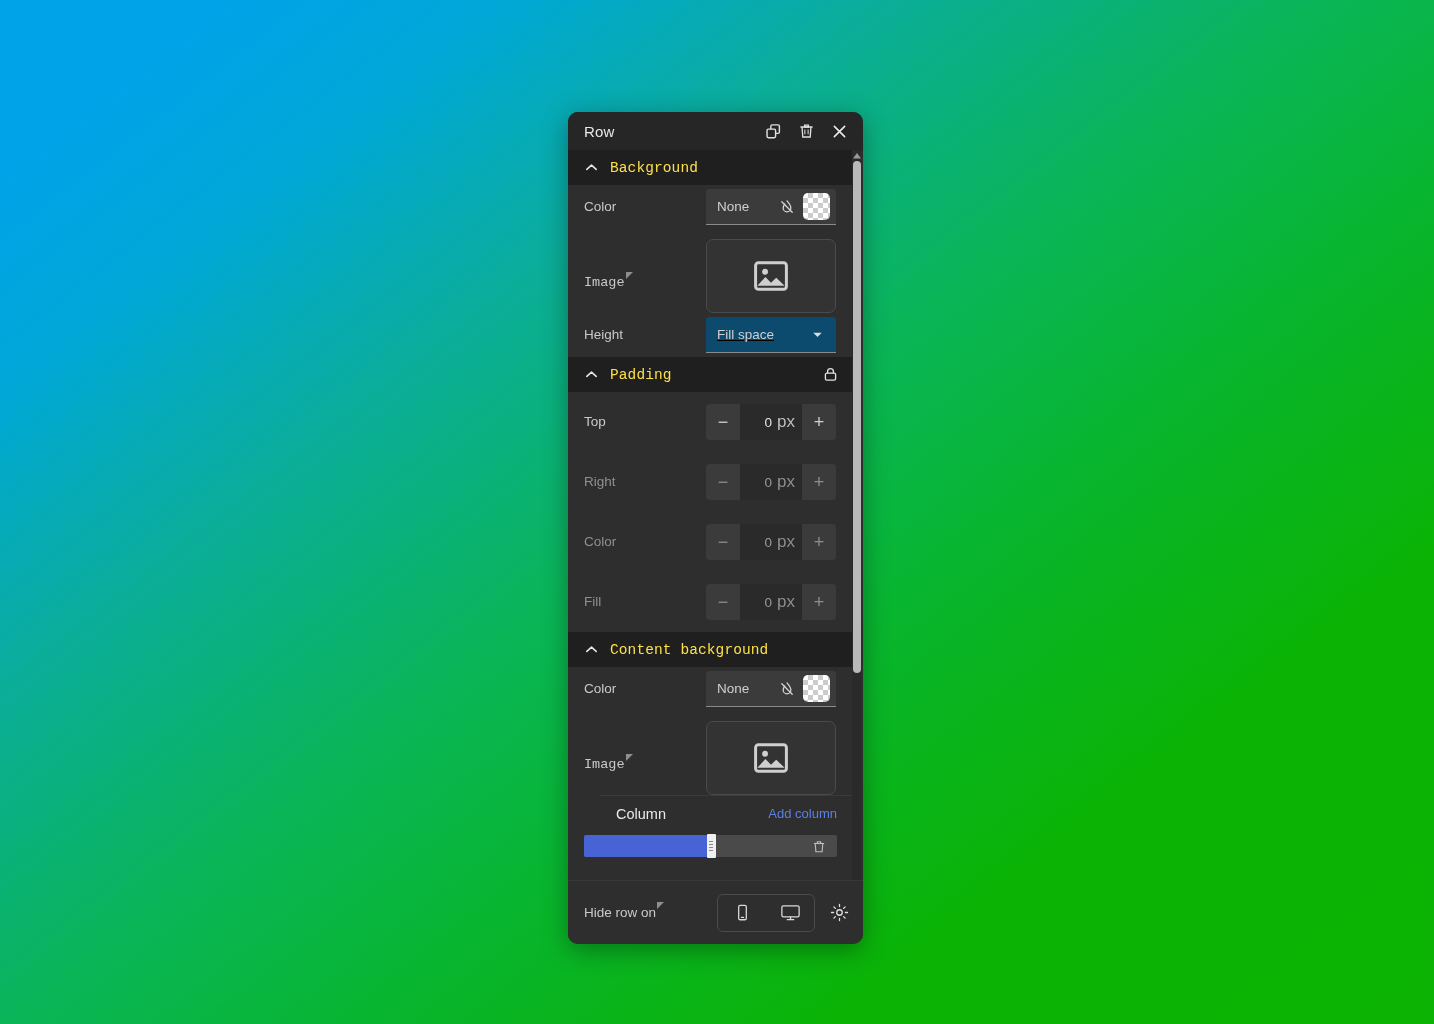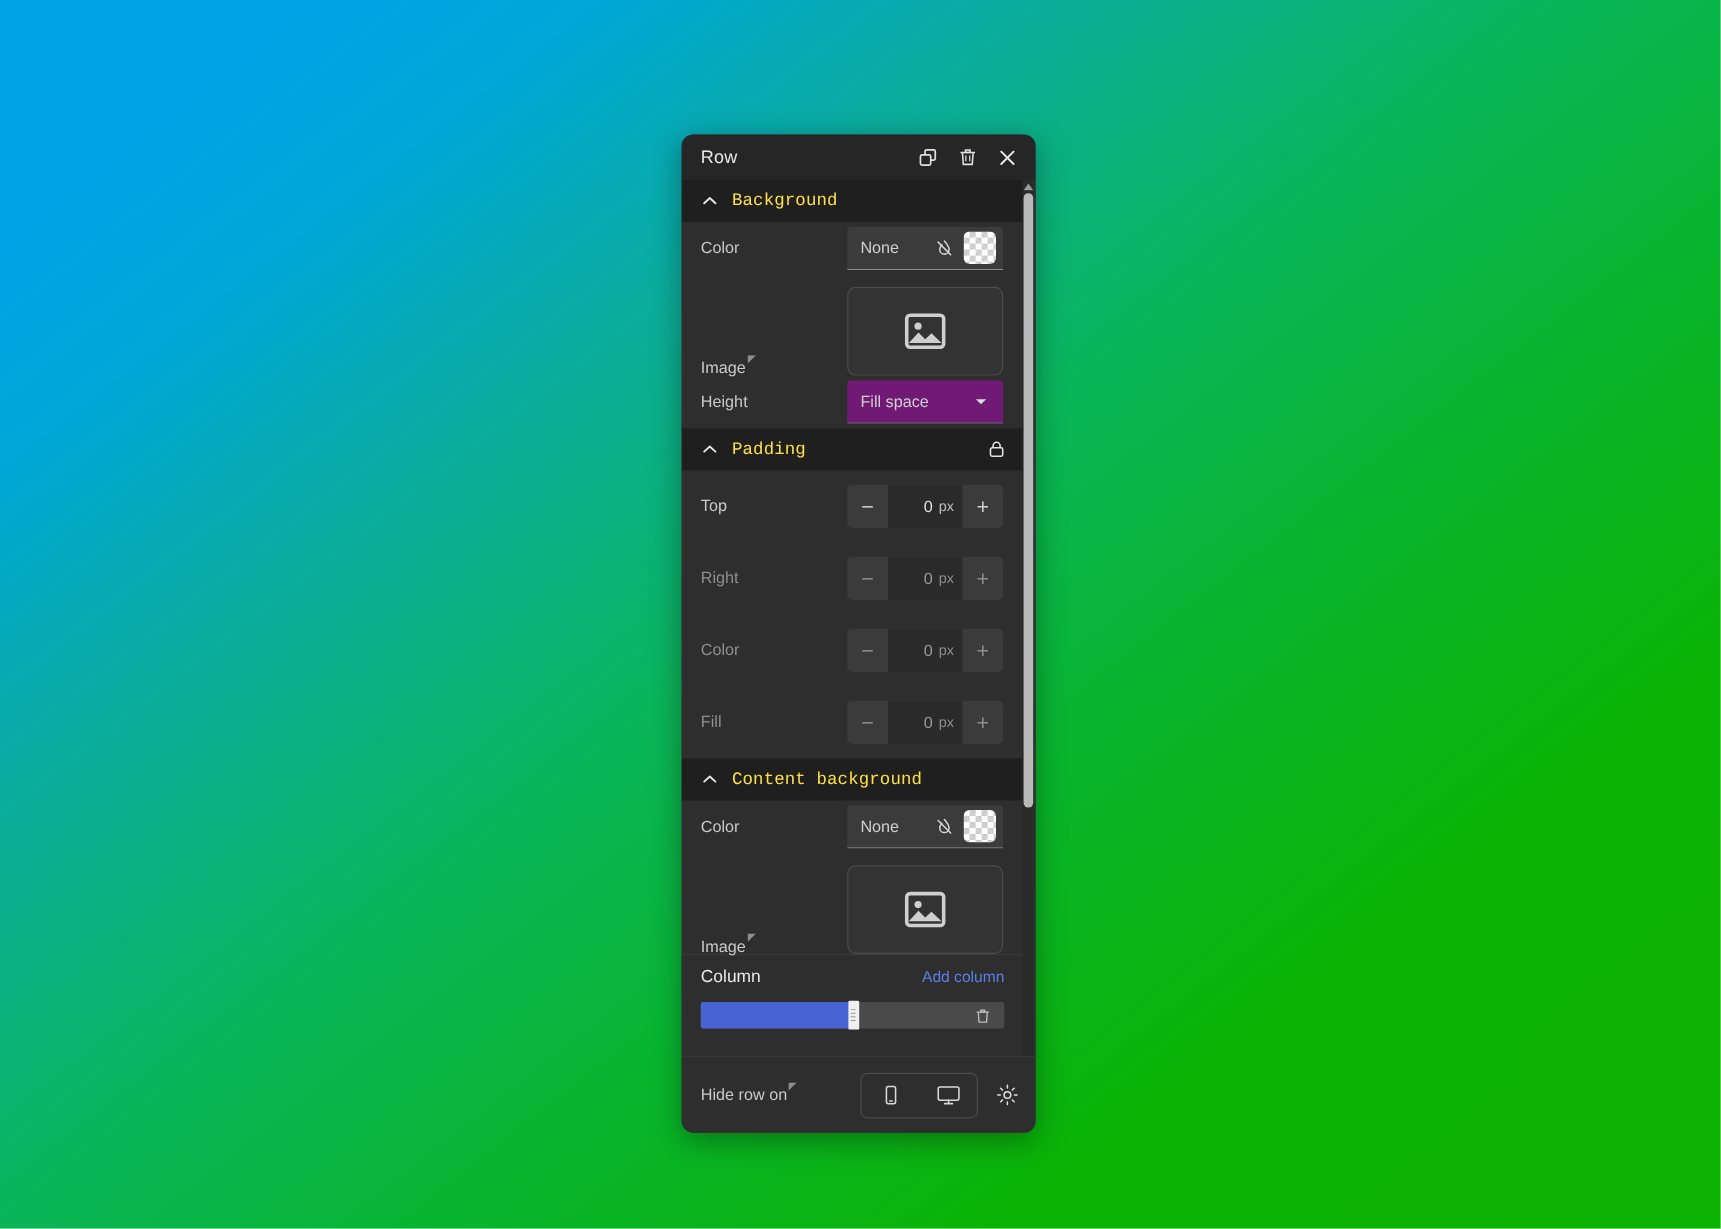--- a/index.html
+++ b/index.html
@@ -175,45 +175,46 @@
     background-color: #fff;
     background-image:
       linear-gradient(45deg, #ccc 25%, transparent 25%, transparent 75%, #ccc 75%),
       linear-gradient(45deg, #ccc 25%, transparent 25%, transparent 75%, #ccc 75%);
     background-size: 10px 10px;
     background-position: 0 0, 5px 5px;
     cursor: pointer;
   }
 
   
-  .imgrow { align-items: flex-end; padding-top: 10px; min-height: 84px; }
+  .imgrow { align-items: center; padding-top: 10px; min-height: 84px; font-family: Liberation Mono, monospace; }
   .imgrow .row-lbl { padding-top: 14px; }
   .dropzone {
     width: 130px;
     height: 74px;
     border: 1px solid #4b4b4b;
     border-radius: 7px;
     background: #333333;
     display: flex;
     align-items: center;
     justify-content: center;
     cursor: pointer;
   }
 
   
   .selectctl {
     width: 130px;
     height: 36px;
-    background: #701a75;
+    background: #0c4a6e;
     border-bottom: 1px solid #8a8a8a;
     border-radius: 3px 3px 0 0;
     display: flex;
     align-items: center;
     padding: 0 12px 0 11px;
     cursor: pointer;
+    text-decoration: underline;
   }
   .selectctl .val { font-size: 13.5px; color: #cfcfcf; flex: 1 1 auto; }
   .caret { width: 14px; height: 14px; display:flex; align-items:center; justify-content:center;}
 
   
   .steprow { min-height: 60px; }
   .stepper {
     width: 130px;
     height: 36px;
     display: flex;
@@ -235,32 +236,33 @@
     flex: 1 1 auto;
     background: #2a2a2a;
     display: flex;
     align-items: center;
     justify-content: flex-end;
     gap: 5px;
     padding: 0 7px 0 0;
     cursor: text;
   }
   .stepfield .num { font-size: 13.5px; color: #e3e3e3; }
-  .stepfield .unit { font-size: 12px; color: #bdbdbd; text-align: center; }
+  .stepfield .unit { font-size: 17px; color: #bdbdbd; text-align: center; }
   .steprow.dim .stepfield .num { color: #9a9a9a; }
   .steprow.dim .stepfield .unit { color: #8d8d8d; }
 
   
   .col-head {
     display: flex;
     align-items: center;
     padding: 0 16px;
     height: 36px;
     background: #2e2e2e;
     border-top: 1px solid #3a3a3a;
+    margin-left: 32px;
   }
   .col-head .t { font-size: 14.5px; color: #e9e9e9; flex: 1 1 auto; }
   .col-head .add { font-size: 13px; color: #5b7fe8; cursor: pointer; }
 
   .colbar-wrap {
     padding: 4px 16px 0 16px;
     display: flex;
     align-items: center;
   }
   .colbar {

